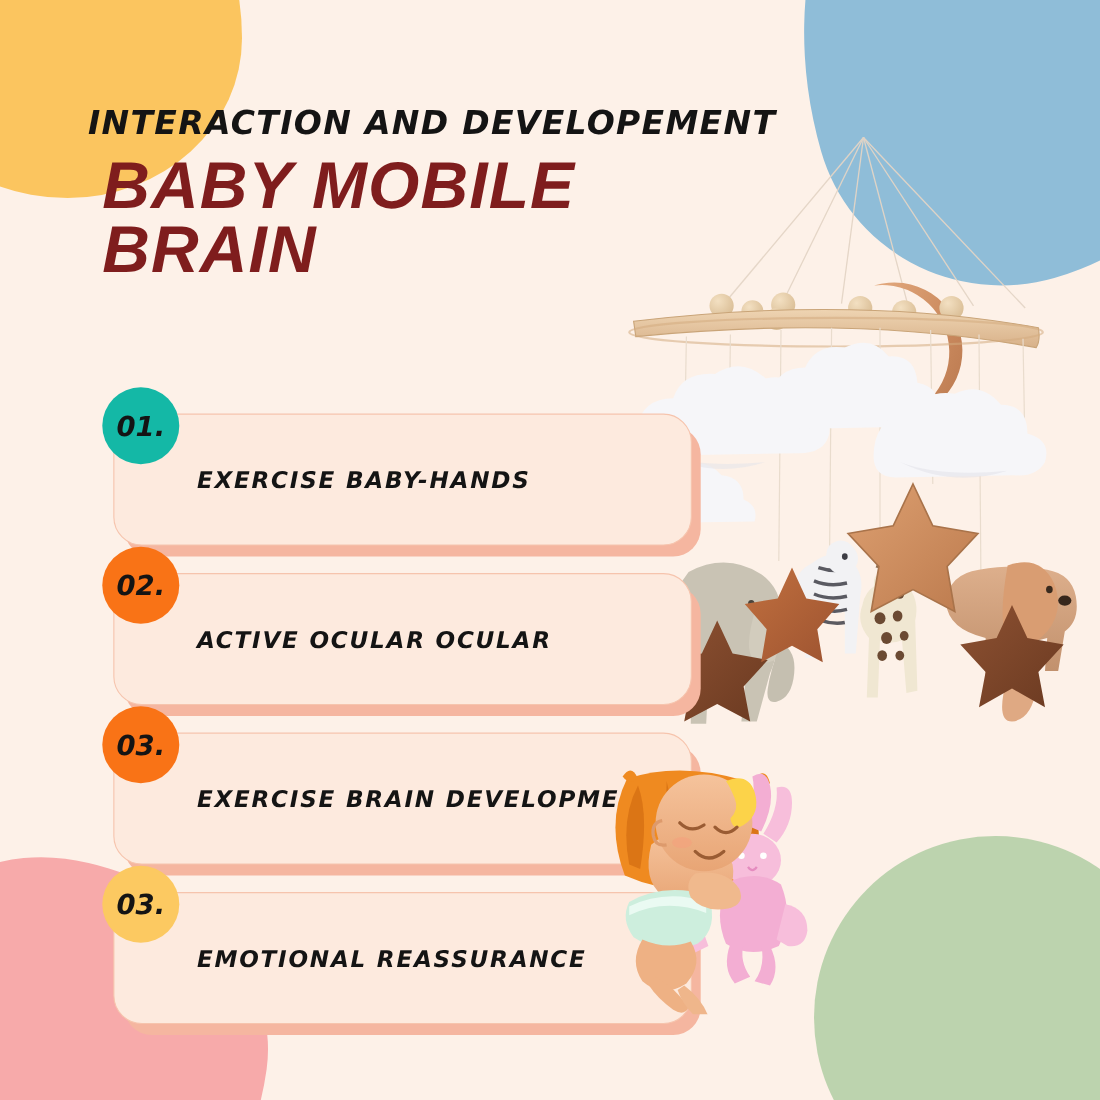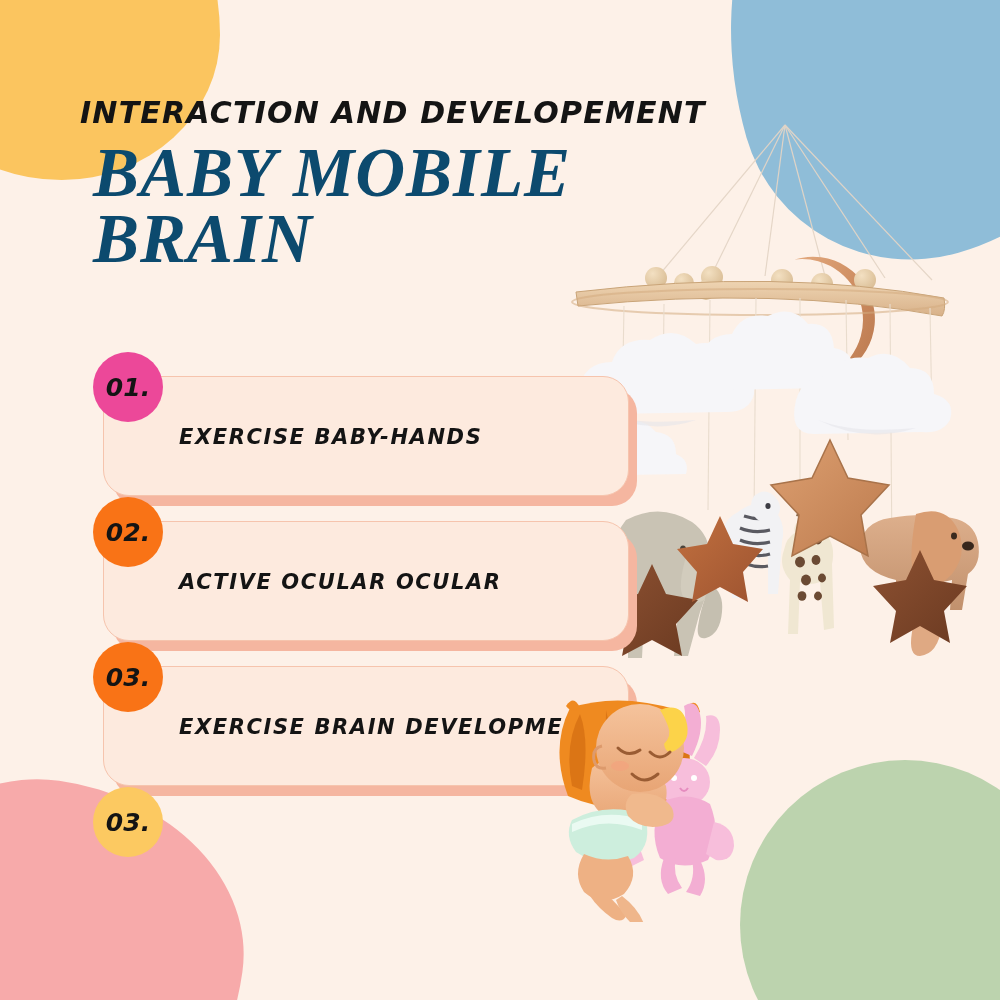--- a/index.html
+++ b/index.html
@@ -32,25 +32,25 @@
   .kicker {
     position:absolute; left:80px; top:95px;
     font-family:"DejaVu Sans", sans-serif;
     font-weight:bold; font-style:italic;
     font-size:30px; letter-spacing:1.2px;
     color:#141414; white-space:nowrap;
     z-index:6;
   }
   .title {
     position:absolute; left:93px; top:140px; width:660px;
-    font-family:Liberation Serif, serif;
+    font-family:Liberation Sans, sans-serif;
     font-weight:bold; font-style:italic;
-    font-size:69px; line-height:0.96;
+    font-size:60px; line-height:0.96;
     letter-spacing:1px;
-    color:#0c4a6e;
+    color:#7f1d1d;
     z-index:6;
   }
   .title .line { display:block; }
 
   
   .list { position:absolute; left:0; top:368px; width:1000px; z-index:5; }
   .row { position:relative; height:145px; }
   .card {
     position:absolute; left:103px; top:8px;
     width:526px; height:120px;
@@ -231,38 +231,41 @@
       </g>
     </svg>
   </div>
 
   <div class="list">
 
     <div class="row">
       <div class="card">
         <span class="card-label">EXERCISE BABY-HANDS</span>
       </div>
-      <div class="badge" style="background:#ec4899">01.</div>
+      <div class="badge" style="background:#14b8a6">01.</div>
     </div>
 
     <div class="row">
       <div class="card">
         <span class="card-label">ACTIVE OCULAR OCULAR</span>
       </div>
       <div class="badge" style="background:#f97316">02.</div>
     </div>
 
     <div class="row">
       <div class="card">
         <span class="card-label">EXERCISE BRAIN DEVELOPMENT</span>
       </div>
       <div class="badge" style="background:#f97316">03.</div>
     </div>
 
     <div class="row">
+      <div class="card">
+        <span class="card-label">EMOTIONAL REASSURANCE</span>
+      </div>
       <div class="badge" style="background:#fcc961">03.</div>
     </div>
 
   </div>
 
   <div class="baby">
     <svg width="236" height="232" viewBox="0 0 236 232">
       <defs>
         <linearGradient id="skin" x1="0" y1="0" x2="0" y2="1">
           <stop offset="0" stop-color="#f5c39c"></stop>

